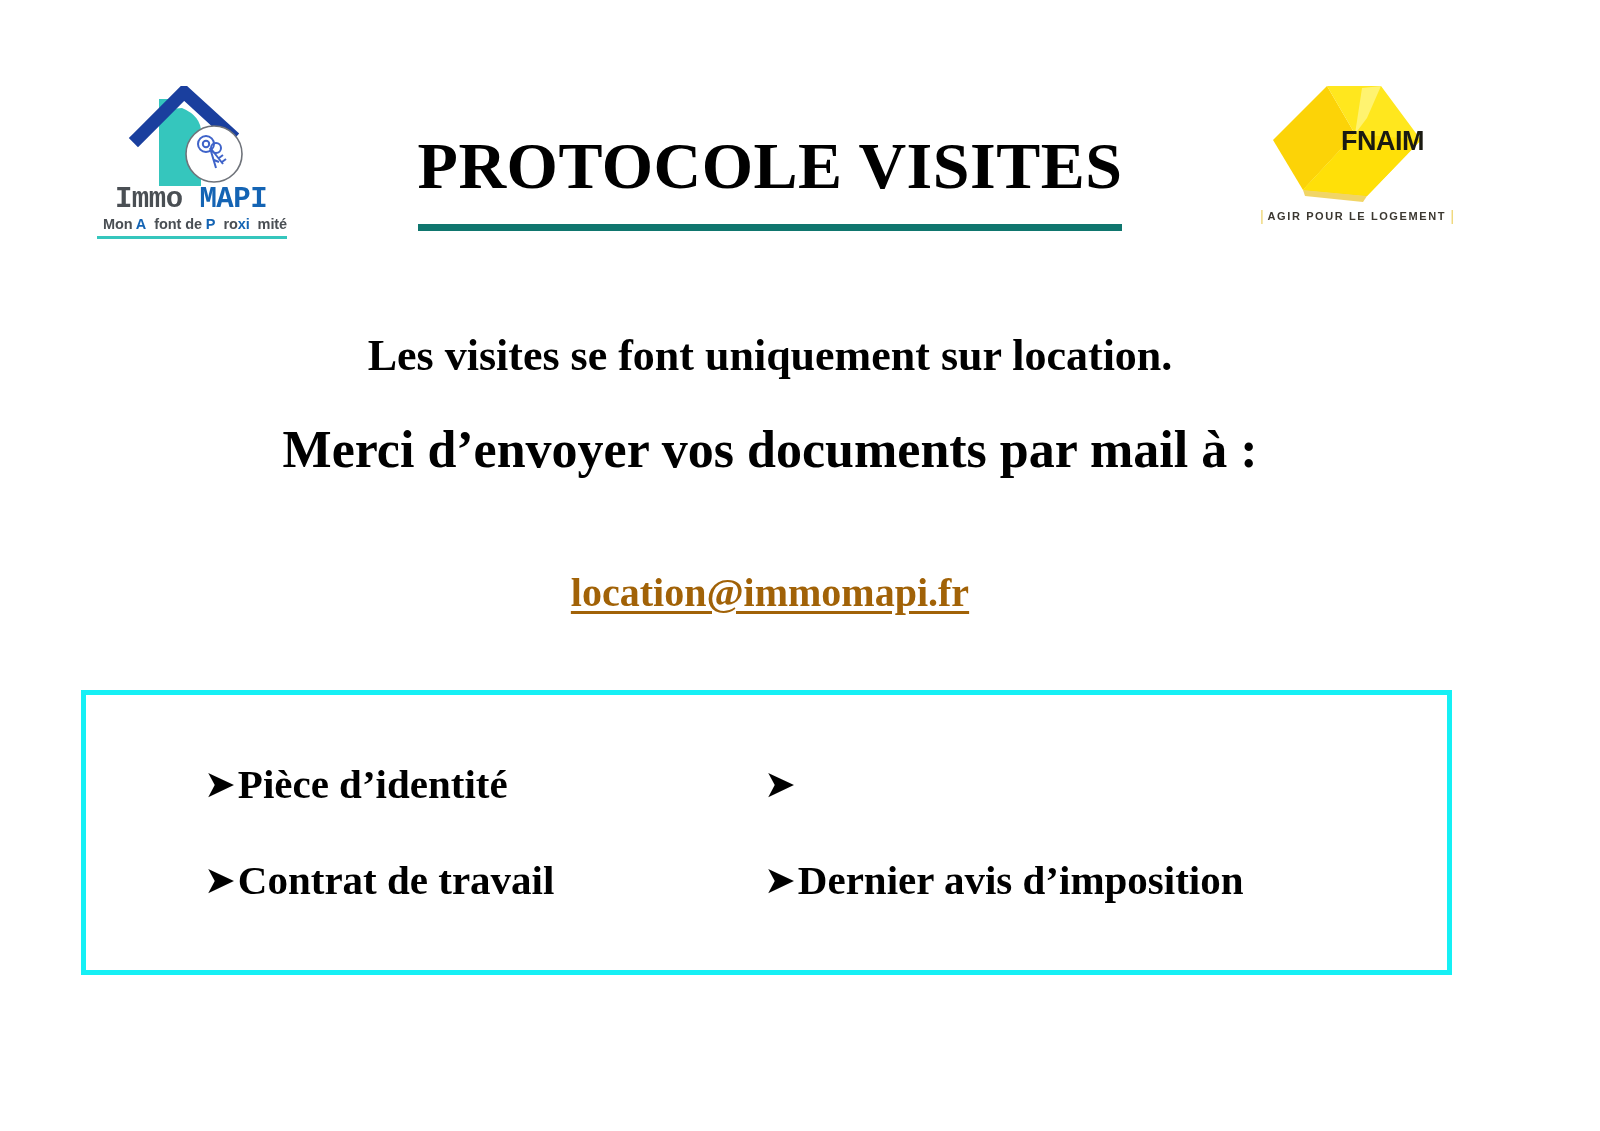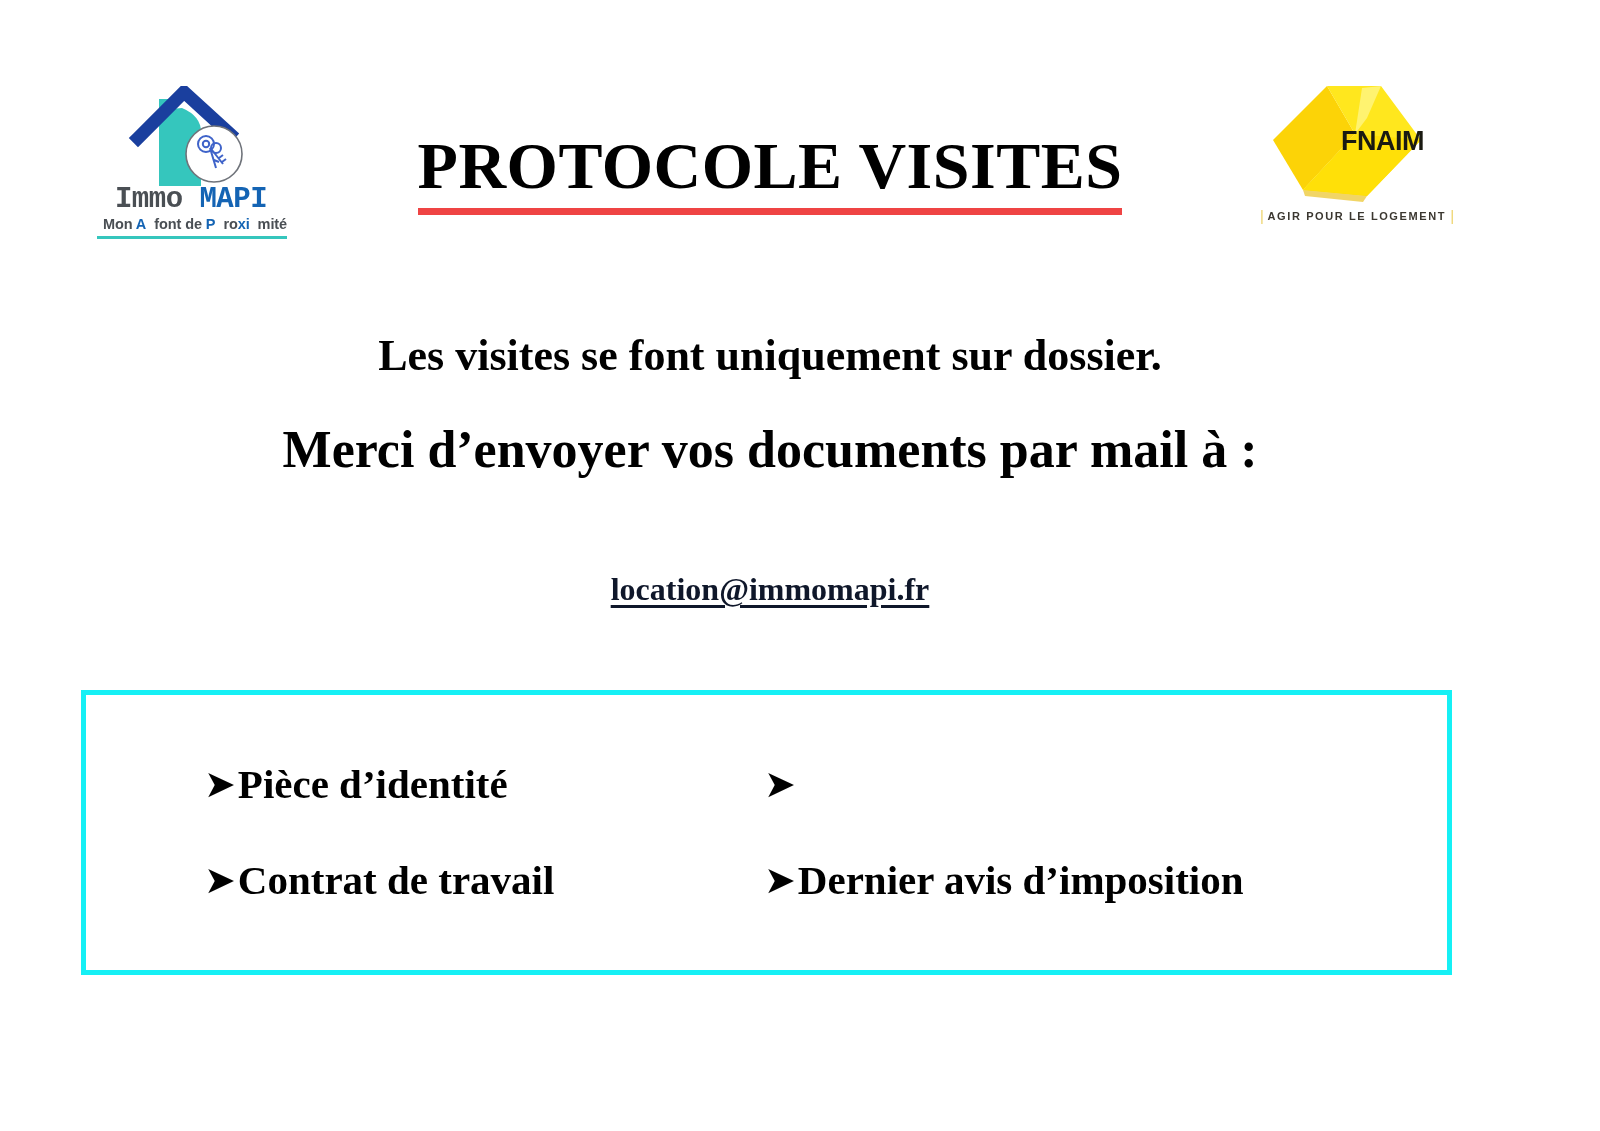--- a/index.html
+++ b/index.html
@@ -141,22 +141,22 @@
     width: 1540px;
     text-align: center;
     font-family: "Liberation Serif", serif;
     font-weight: bold;
     font-size: 66px;
     line-height: 1;
     color: #000000;
     letter-spacing: 0.5px;
   }
   .title span {
-    border-bottom: 7px solid #ef4444;
-    padding-bottom: 6px;
+    border-bottom: 7px solid #0f766e;
+    padding-bottom: 22px;
   }
 
   
   .body-line {
     position: absolute;
     left: 0;
     width: 1540px;
     text-align: center;
     font-family: "Liberation Serif", serif;
     font-weight: bold;
@@ -170,22 +170,22 @@
     position: absolute;
     left: 0;
     top: 573px;
     width: 1540px;
     text-align: center;
     line-height: 1;
   }
   .email-link {
     font-family: "Liberation Serif", serif;
     font-weight: bold;
-    font-size: 32px;
-    color: #0f172a;
+    font-size: 40px;
+    color: #a16207;
     text-decoration: underline;
     text-decoration-thickness: 3px;
     text-underline-offset: 5px;
     cursor: pointer;
   }
 
   
   .docs-box {
     position: absolute;
     left: 81px;
@@ -282,21 +282,21 @@
       <span class="fnaim-bar">|</span>
       <span>AGIR POUR LE LOGEMENT</span>
       <span class="fnaim-bar">|</span>
     </div>
   </div>
 
   <div class="title">
     <span>PROTOCOLE VISITES</span>
   </div>
 
-  <div class="body-line line-1">Les visites se font uniquement sur dossier.</div>
+  <div class="body-line line-1">Les visites se font uniquement sur location.</div>
   <div class="body-line line-2">Merci d’envoyer vos documents par mail à :</div>
 
   <div class="email-line">
     <a class="email-link" href="#">location@immomapi.fr</a>
   </div>
 
   <div class="docs-box">
     <div class="docs-grid">
       <div class="doc-item">
         <span class="doc-bullet">➤</span>

